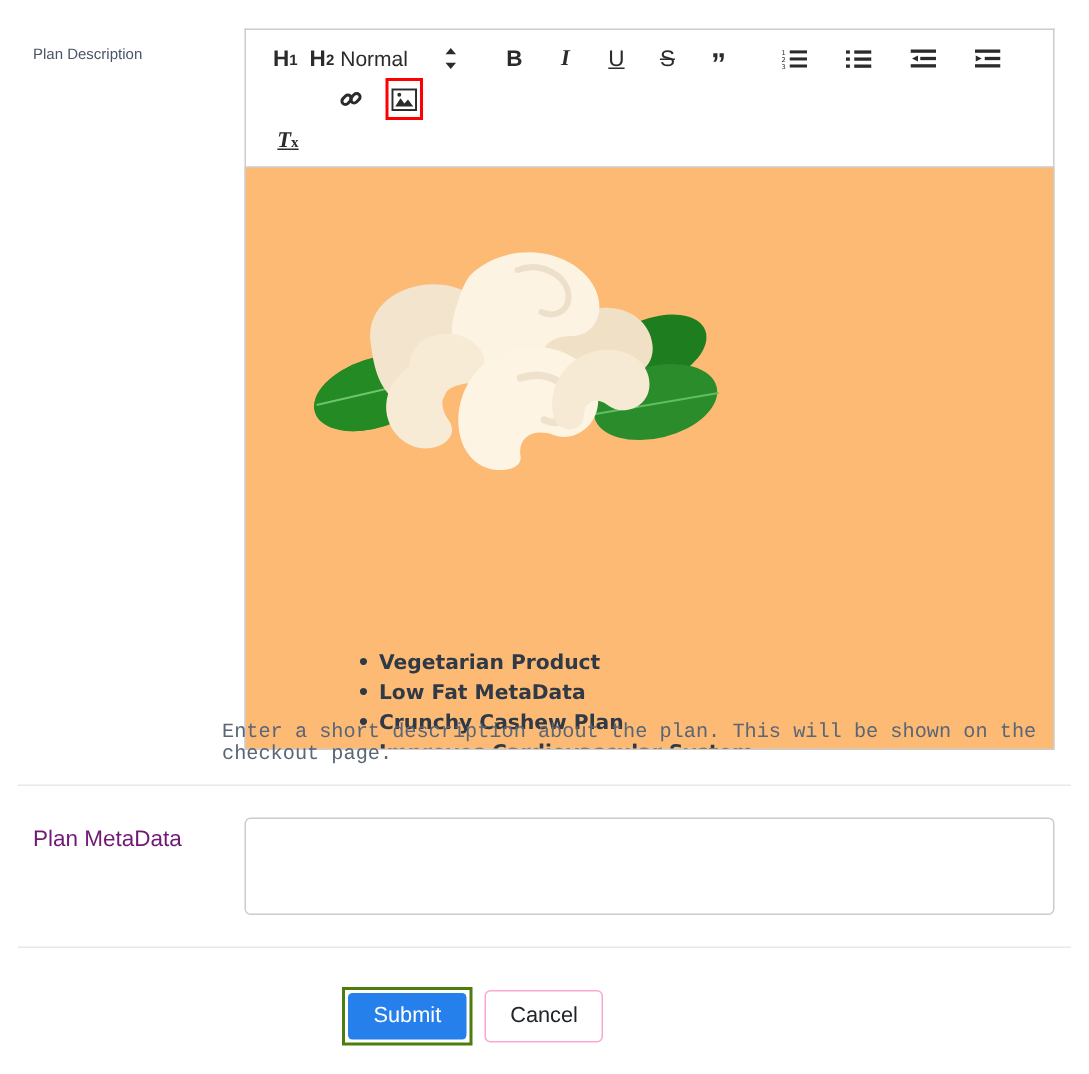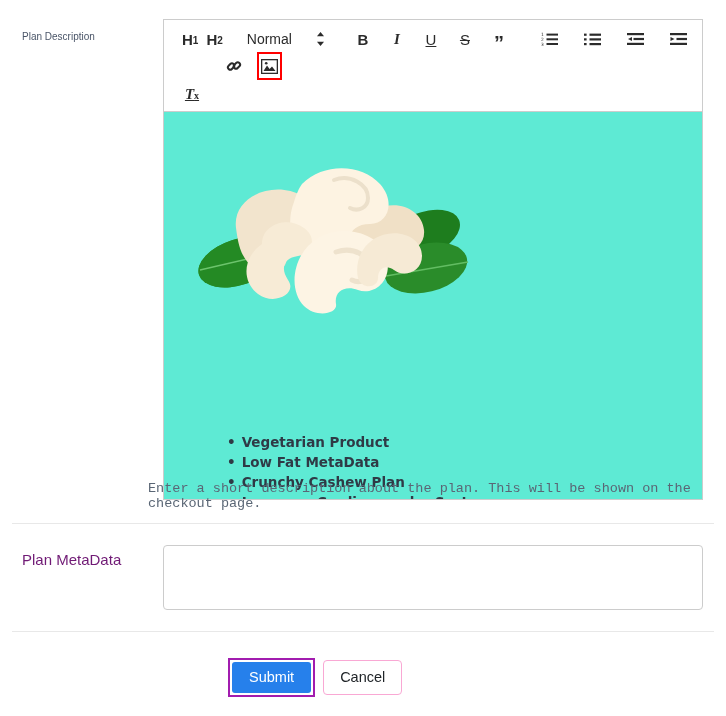--- a/index.html
+++ b/index.html
@@ -83,21 +83,20 @@
     font-weight: 700;
     vertical-align: baseline;
     position: relative;
     top: 2px;
     left: 0px;
   }
   #format-select {
     display: inline-flex;
     align-items: center;
     cursor: pointer;
-    margin-left: 20px;
   }
   #format-select-label {
     font-size: 14px;
     color: #2b2b2b;
     font-family: "Liberation Sans", sans-serif;
   }
   #format-stepper {
     margin-left: 24px;
     display: inline-flex;
     flex-direction: column;
@@ -130,26 +129,27 @@
     width: 100%;
     display: flex;
     align-items: center;
     padding-left: 2px;
     margin-top: 1px;
   }
 
   
   #editor-body {
     border: 1px solid #ccc;
-    background: #5eead4;
+    background: #fdba74;
     height: 389px;
     box-sizing: border-box;
     position: relative;
     overflow: hidden;
     cursor: text;
+    padding-left: 11px;
   }
   #editor-content {
     position: relative;
     width: 100%;
     height: 100%;
   }
   #cashew-figure {
     position: absolute;
     left: 20px;
     top: 28px;
@@ -226,21 +226,21 @@
 
   
   #btn-bar {
     position: absolute;
     left: 228px;
     top: 658px;
     display: flex;
     align-items: center;
   }
   #submit-wrap {
-    border: 2px solid #a21caf;
+    border: 2px solid #4d7c0f;
     padding: 2px;
     display: inline-block;
     box-sizing: border-box;
   }
   #submit-button {
     background: #2680eb;
     color: #ffffff;
     border: none;
     border-radius: 3px;
     font-size: 14.5px;

